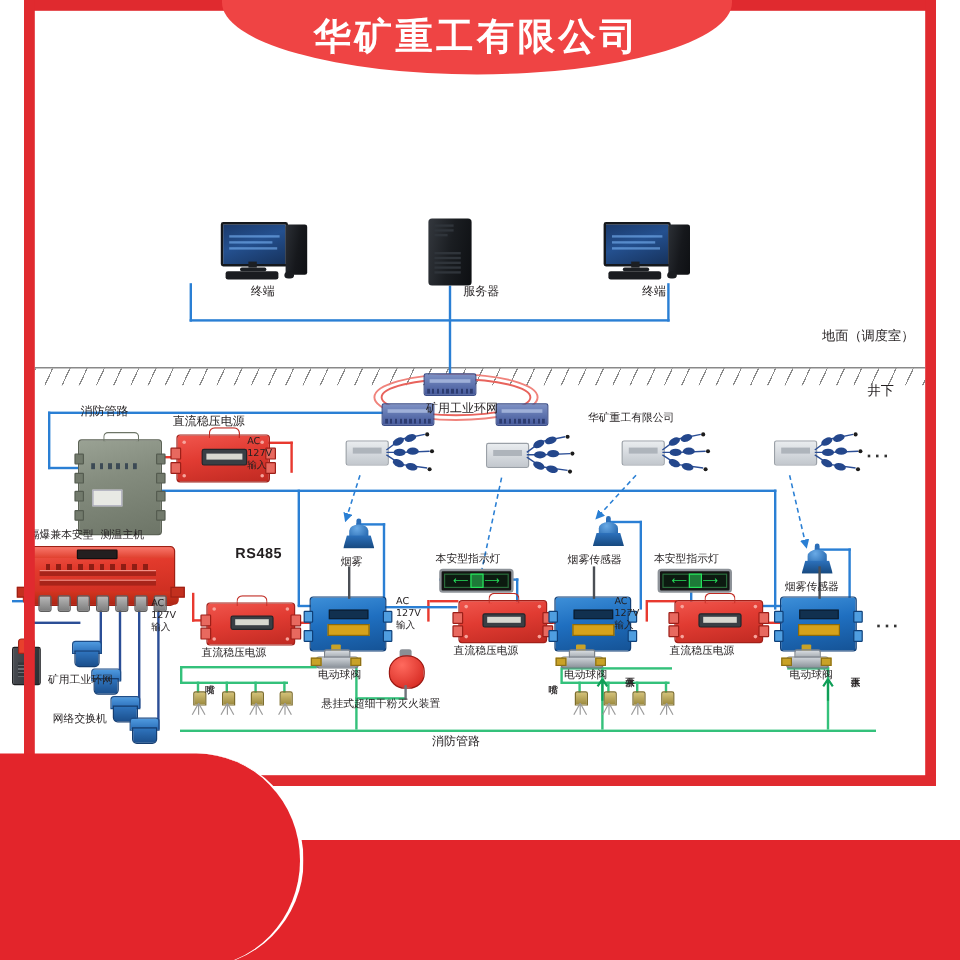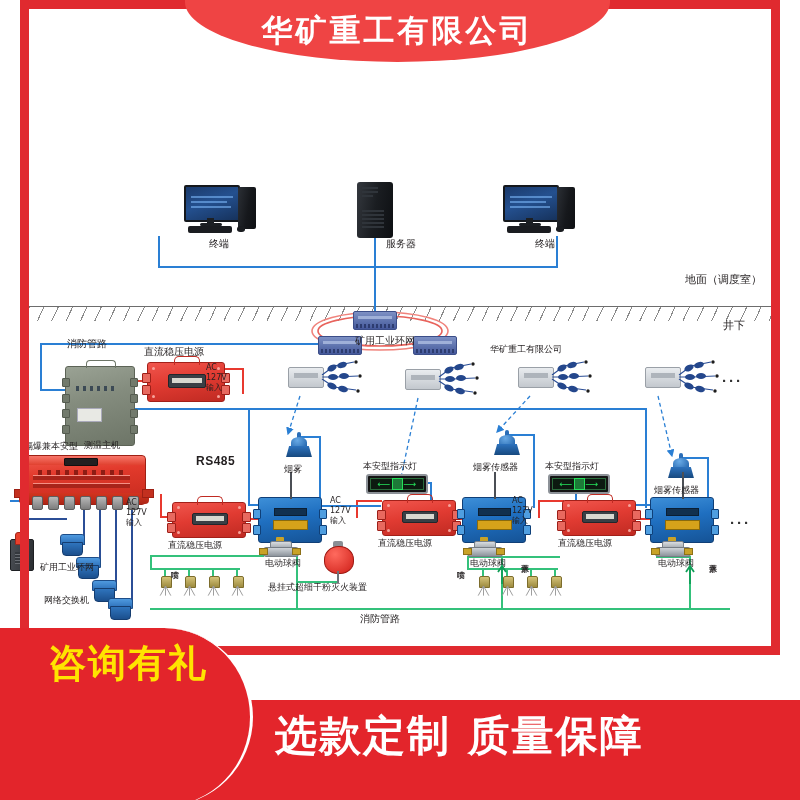--- a/index.html
+++ b/index.html
@@ -827,16 +827,14 @@
 
   <div class="w wg" style="left:689px;top:556px;width:2.2px;height:52px;"></div>
   <div class="w wg" style="left:656px;top:556px;width:35px;height:2.2px;"></div>
   <svg style="position:absolute;left:683px;top:564px;width:14px;height:22px;z-index:13;" viewBox="0 0 14 22">
     <path d="M7,2 L7,20 M7,2 L3,8 M7,2 L11,8" stroke="#0f9e57" stroke-width="1.8" fill="none"></path>
   </svg>
   <div class="lbl s8 vert" style="left:708px;top:558px;">井下供水</div>
 
   <div class="bottom-banner"></div>
   <div class="bottom-circle"></div>
-  <div class="bb-line1">咨询有礼</div>
-  <div class="bb-right">选款定制  质量保障</div>
 
 </div>
 
 </body></html>

